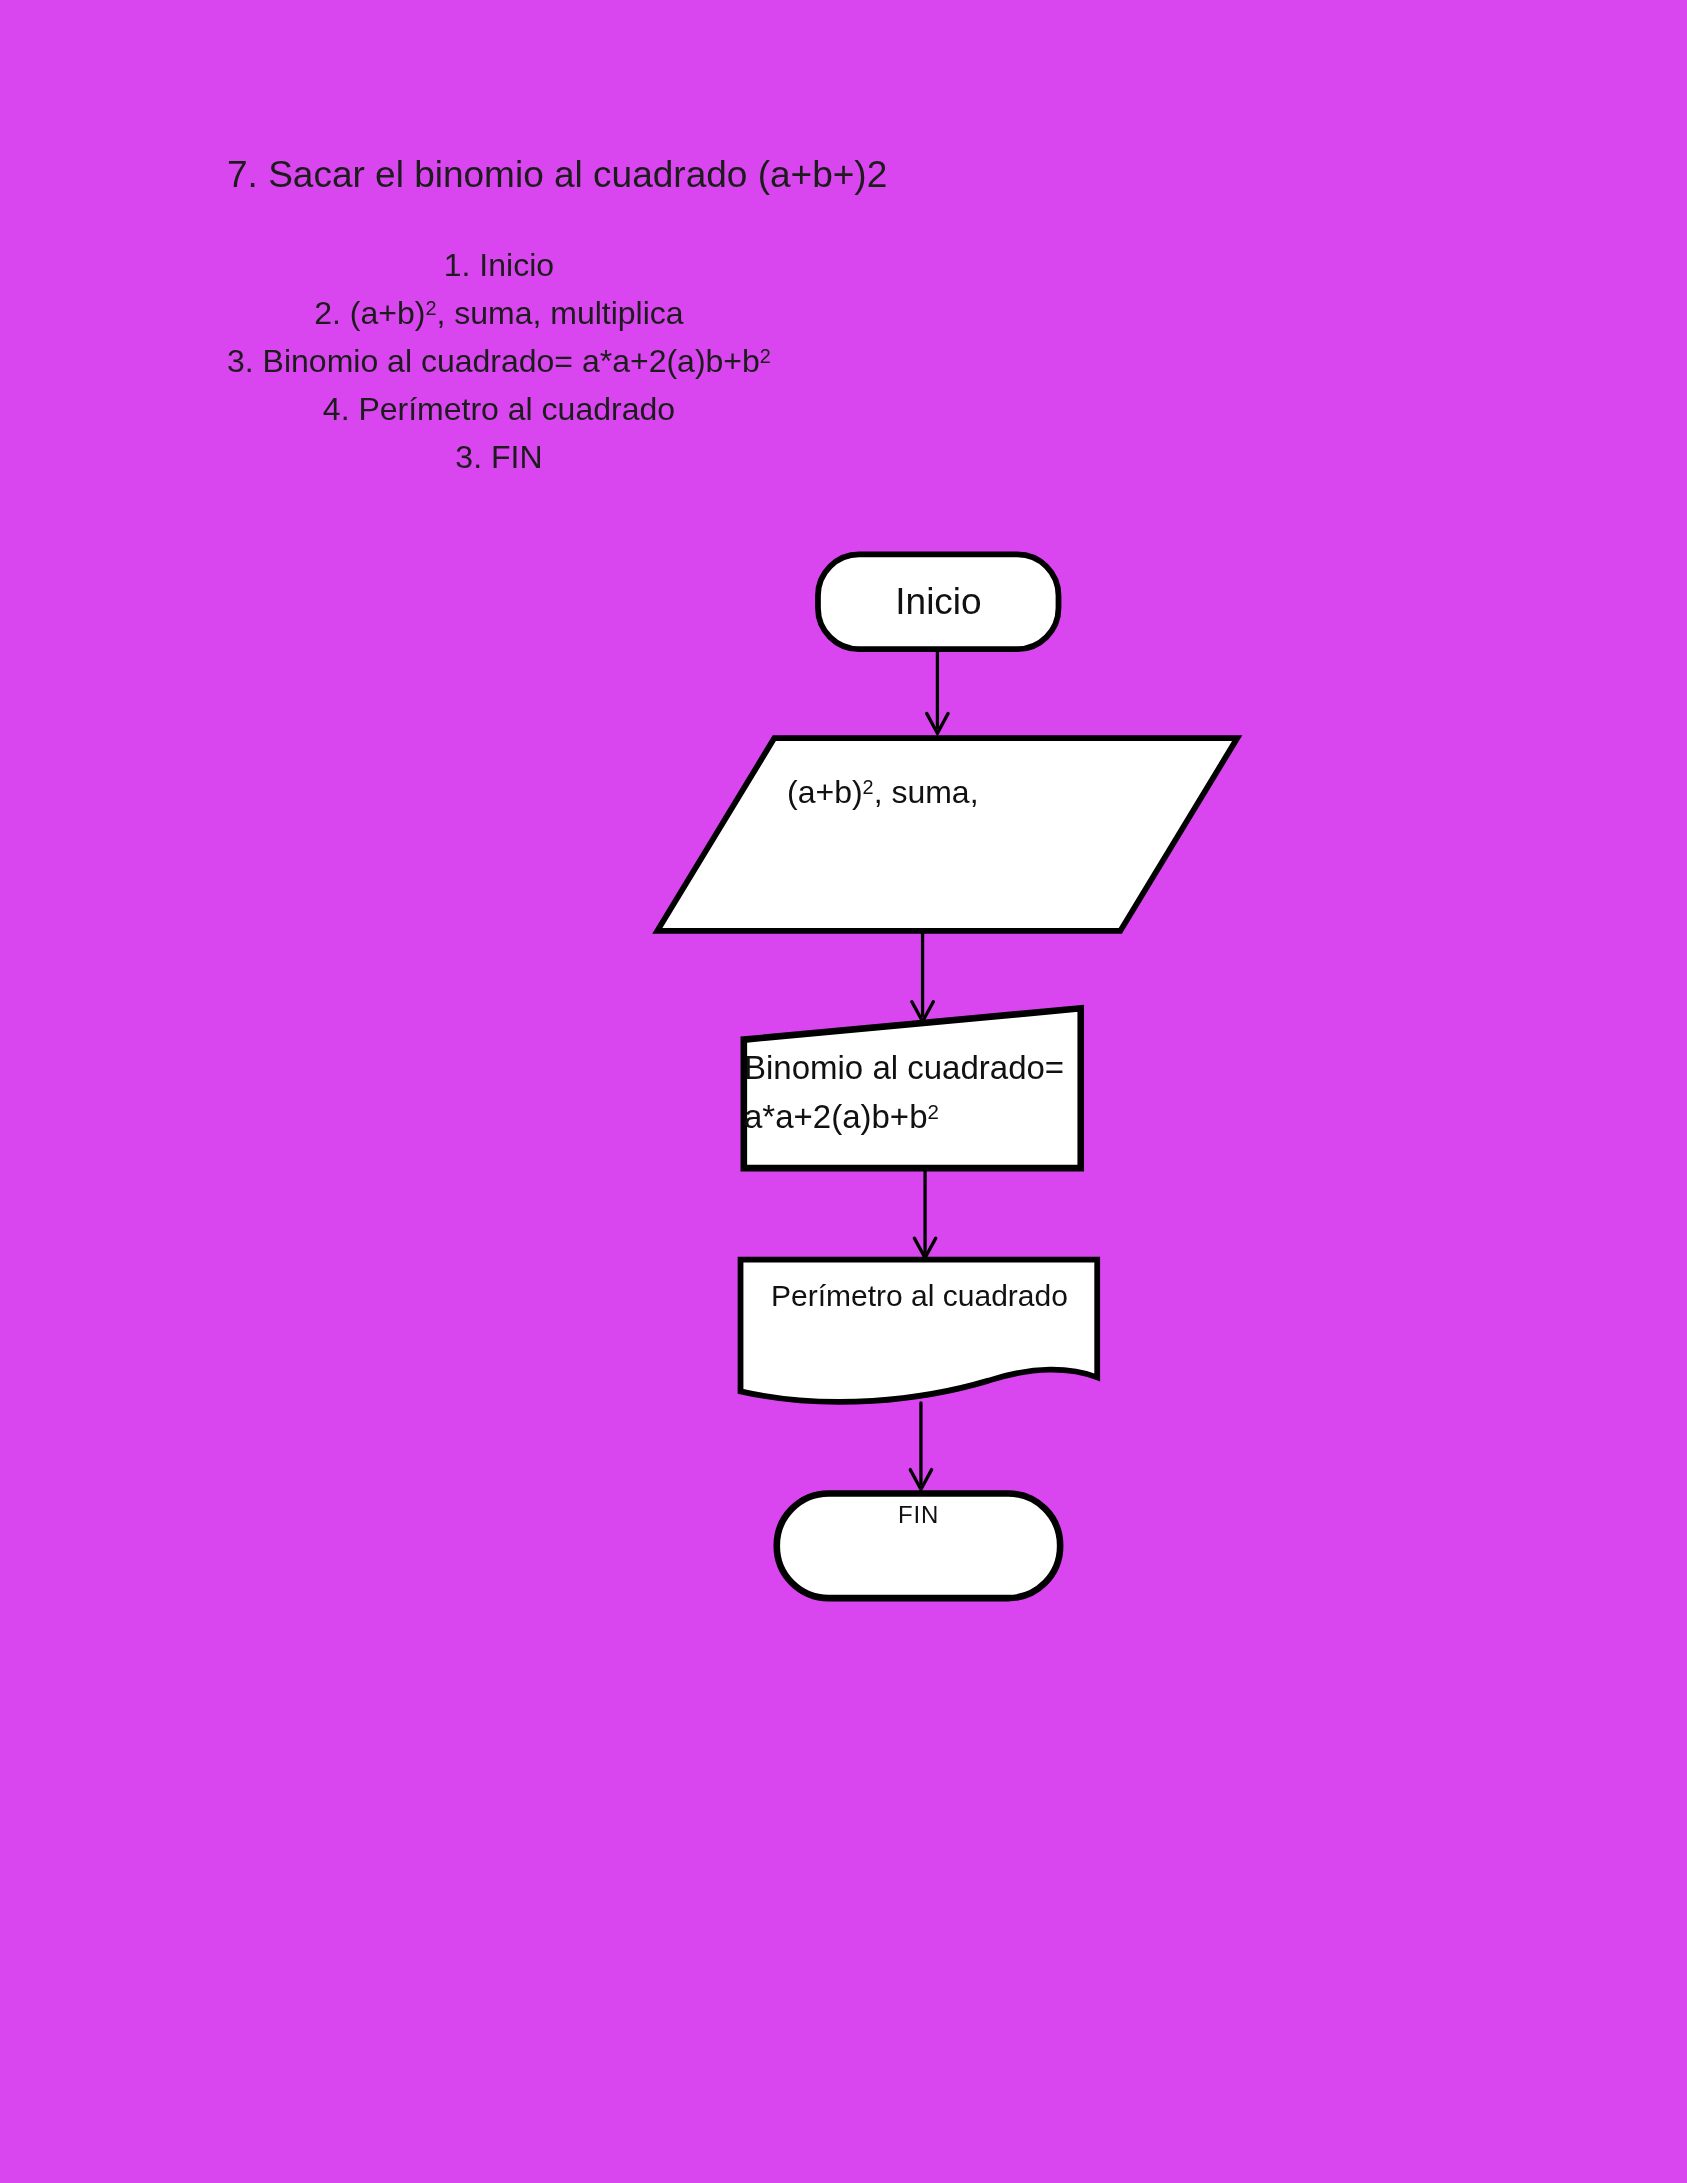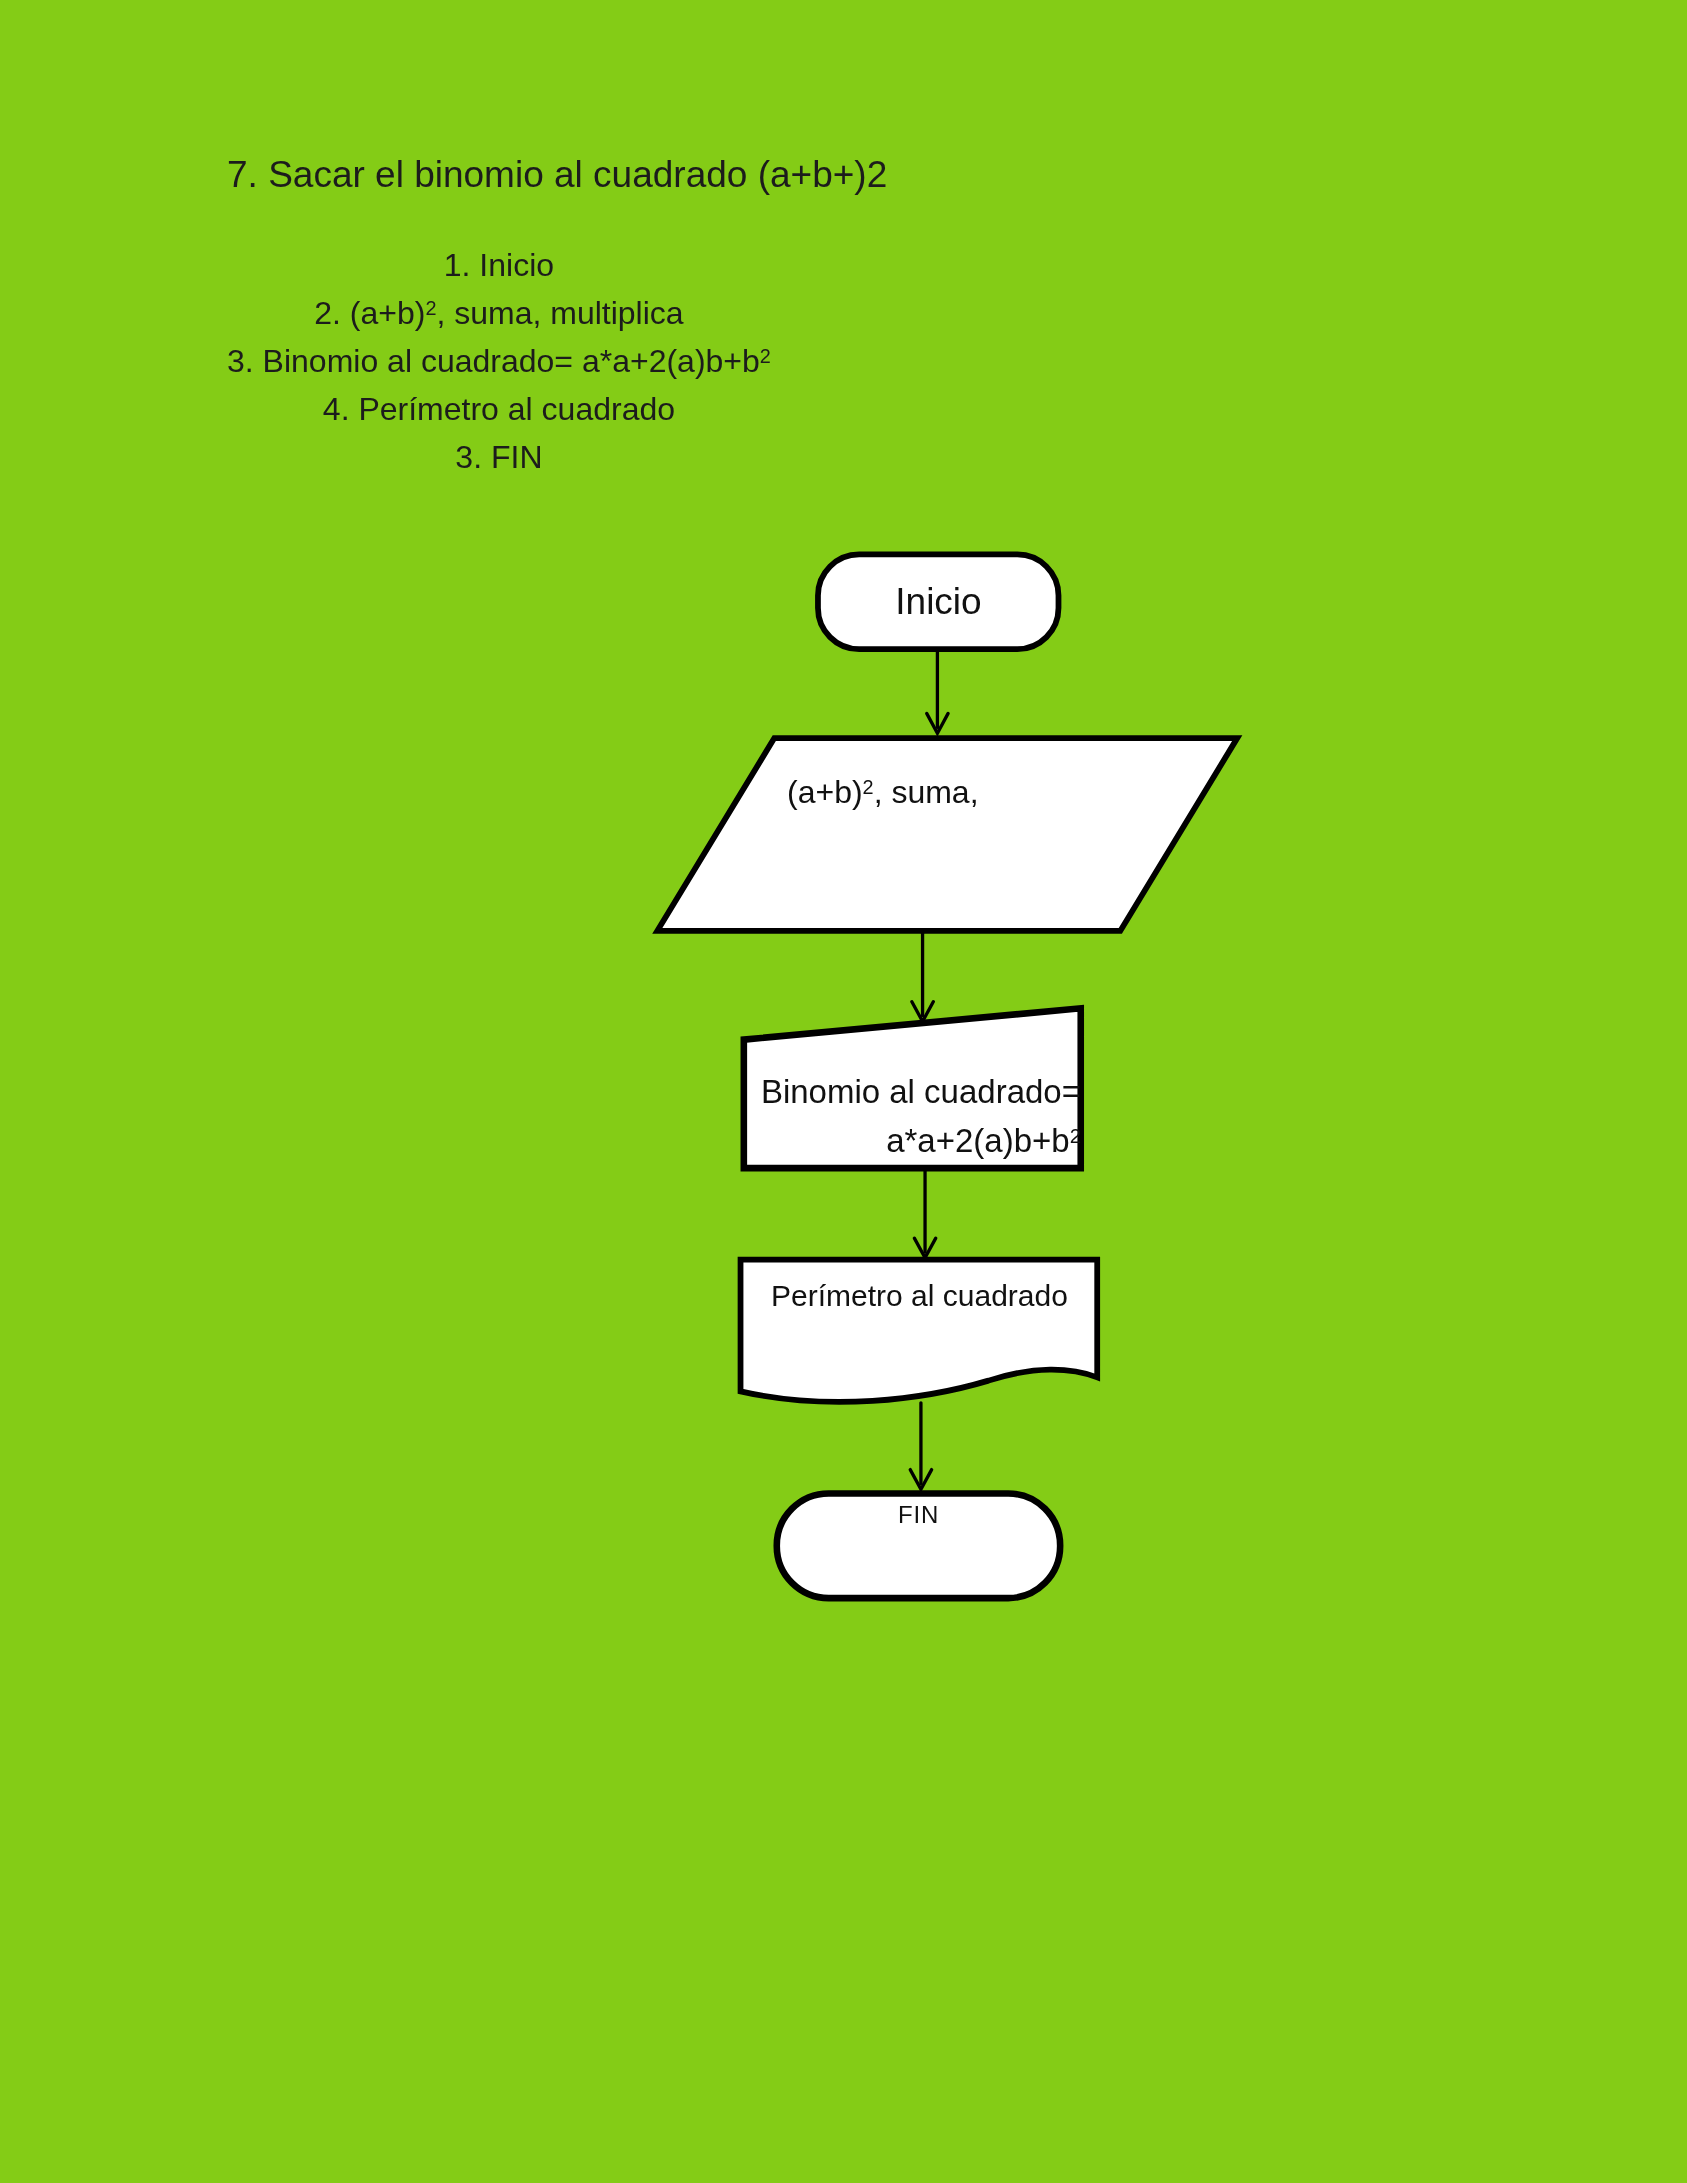--- a/index.html
+++ b/index.html
@@ -1,20 +1,20 @@
 <!DOCTYPE html>
 <html style="font-size:13px"><head>
 <meta charset="utf-8">
 <style>
   html, body { margin: 0; padding: 0; background: #ffffff; }
   .page {
     position: relative;
     width: 1687px;
     height: 2183px;
-    background: #84cc16;
+    background: #d946ef;
     font-family: "Liberation Sans", sans-serif;
     color: #1a1a1a;
     overflow: hidden;
   }
   .page-title {
     position: absolute;
     left: 227px;
     top: 153px;
     font-size: 37px;
     line-height: 44px;
@@ -58,21 +58,21 @@
     display: flex; align-items: center; justify-content: center;
     font-size: 37px;
     text-align: right;
   }
   .fl-input {
     left: 787px; top: 768px; width: 363px;
     font-size: 32px; line-height: 48px; text-align: left;
   }
   .fl-process {
     left: 744px; top: 1043px; width: 337px;
-    font-size: 33px; line-height: 49px; text-align: right; margin-top: 24px;
+    font-size: 33px; line-height: 49px; text-align: left;
   }
   .fl-doc {
     left: 741px; top: 1279px; width: 357px;
     font-size: 30px; text-align: center;
   }
   .fl-end {
     left: 777px; top: 1462px; width: 283px; height: 105px;
     display: flex; align-items: center; justify-content: center;
     font-size: 24px; letter-spacing: 0.8px;
   }

